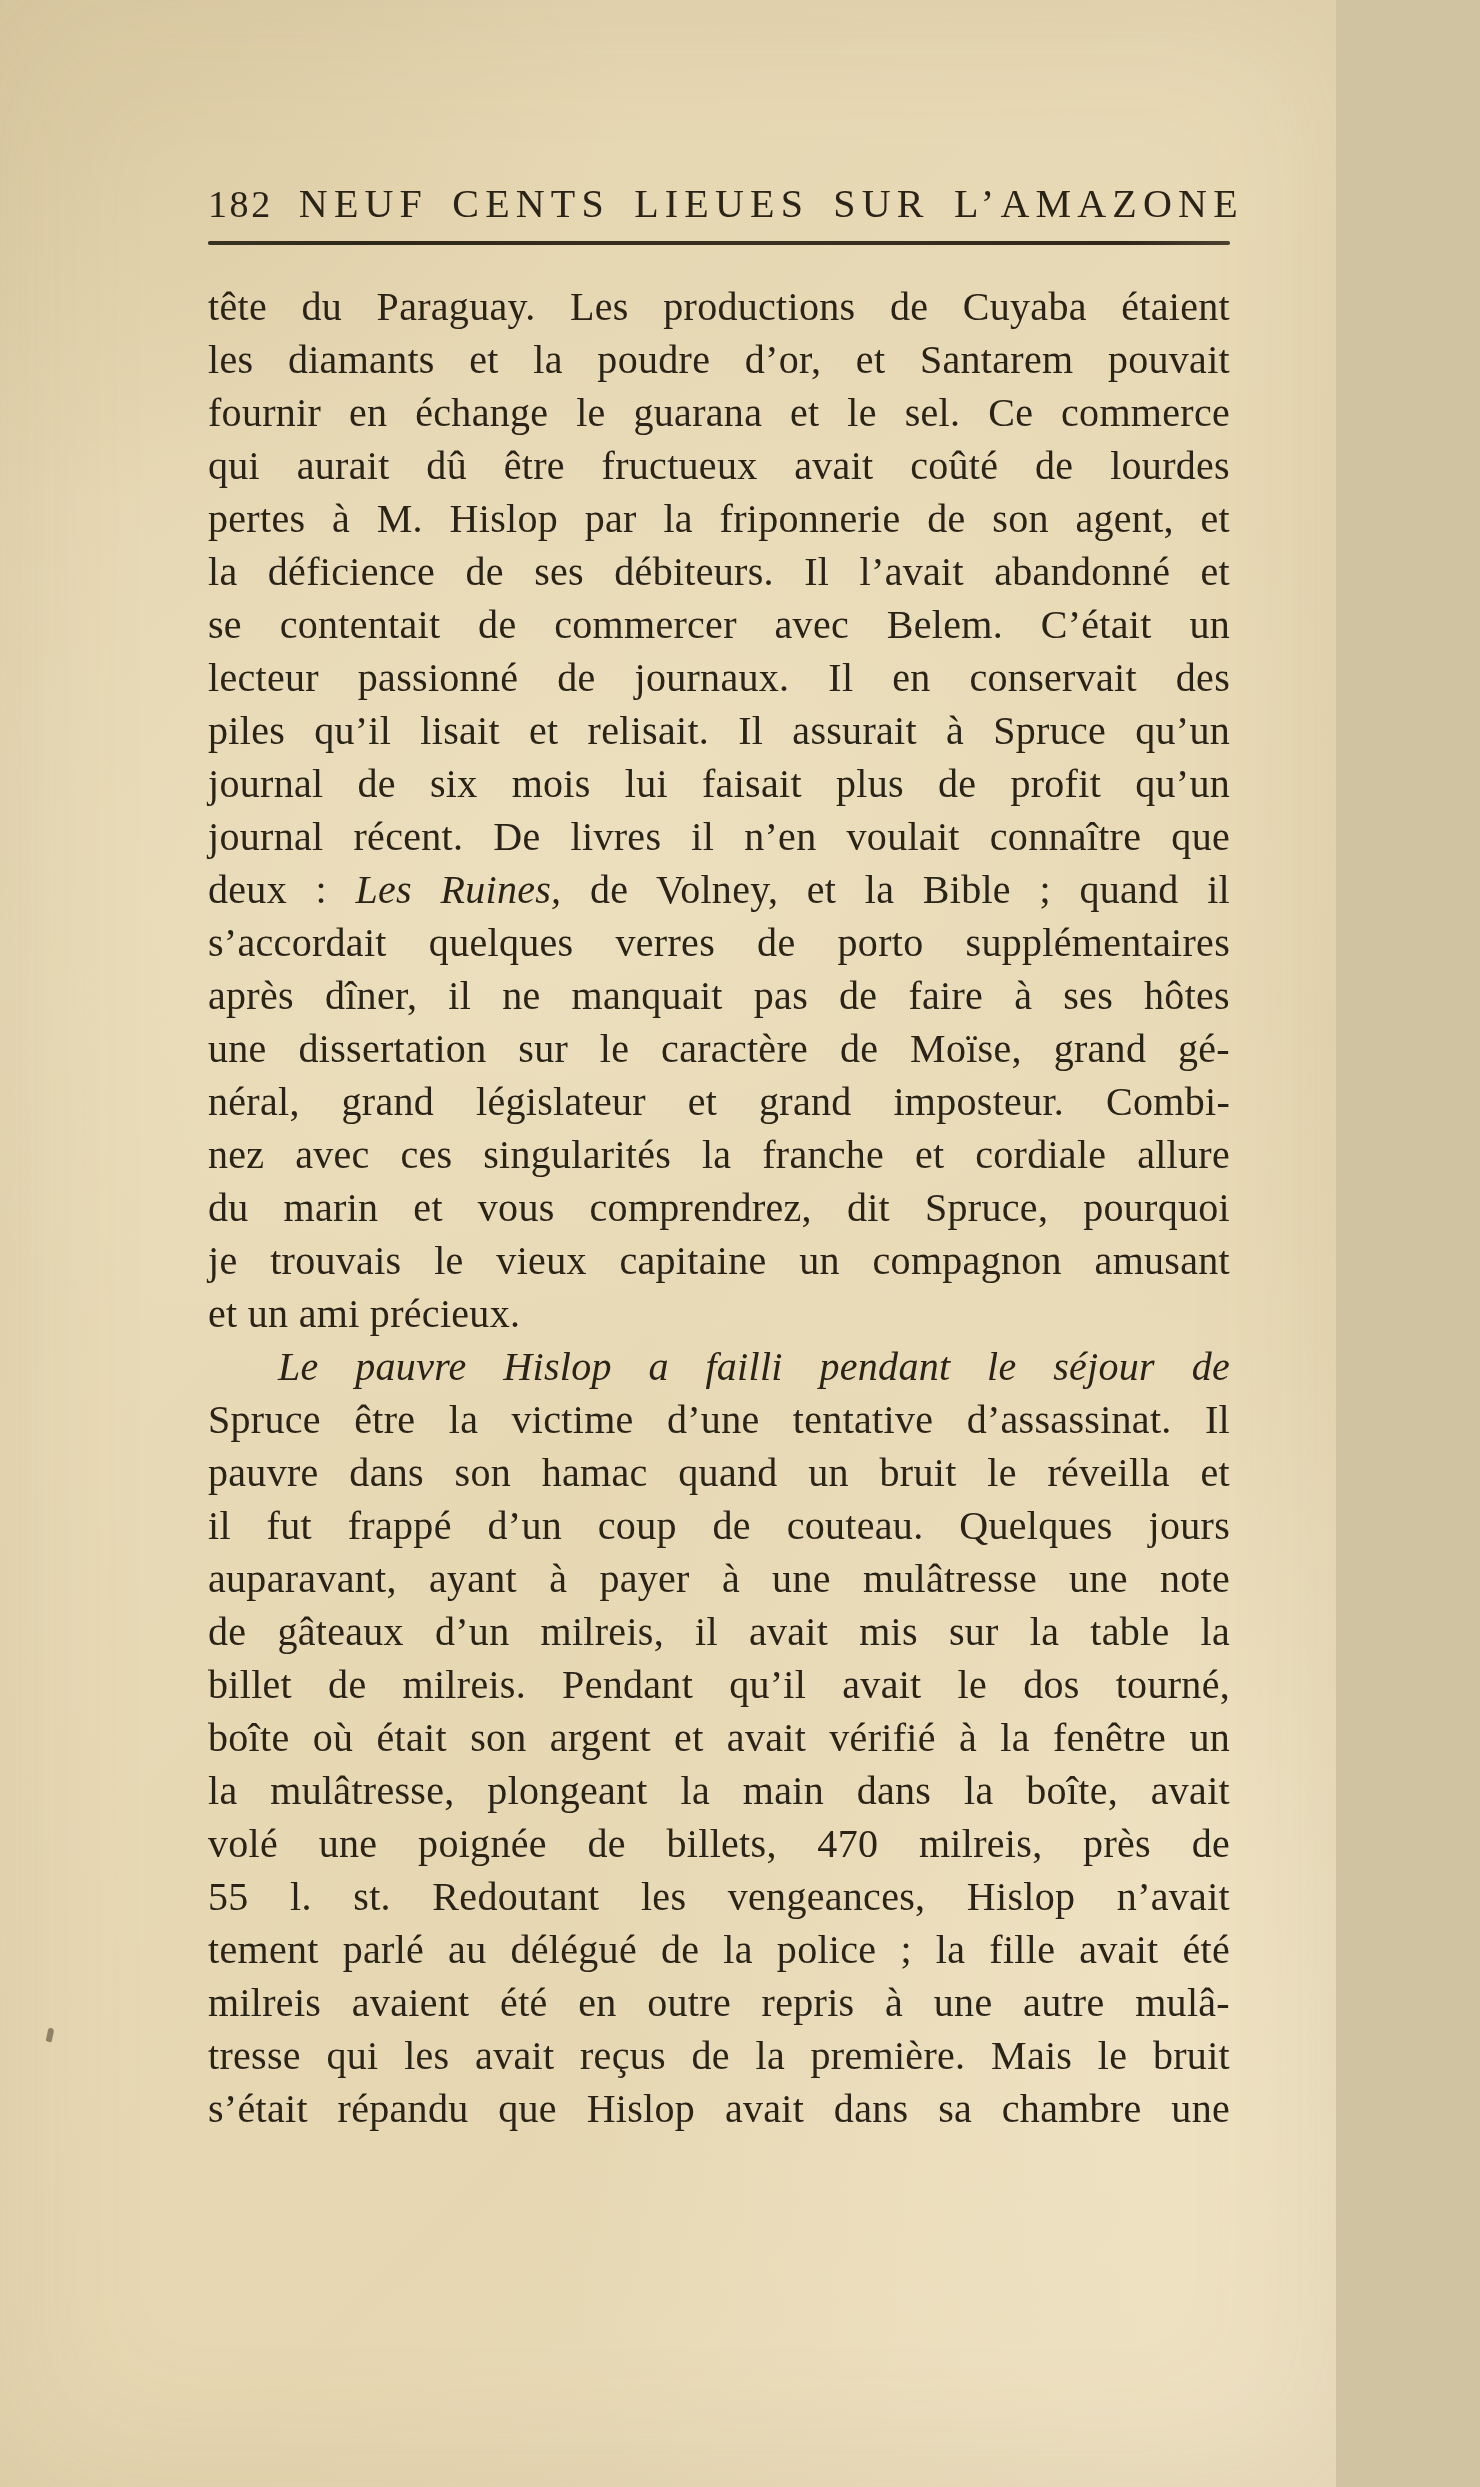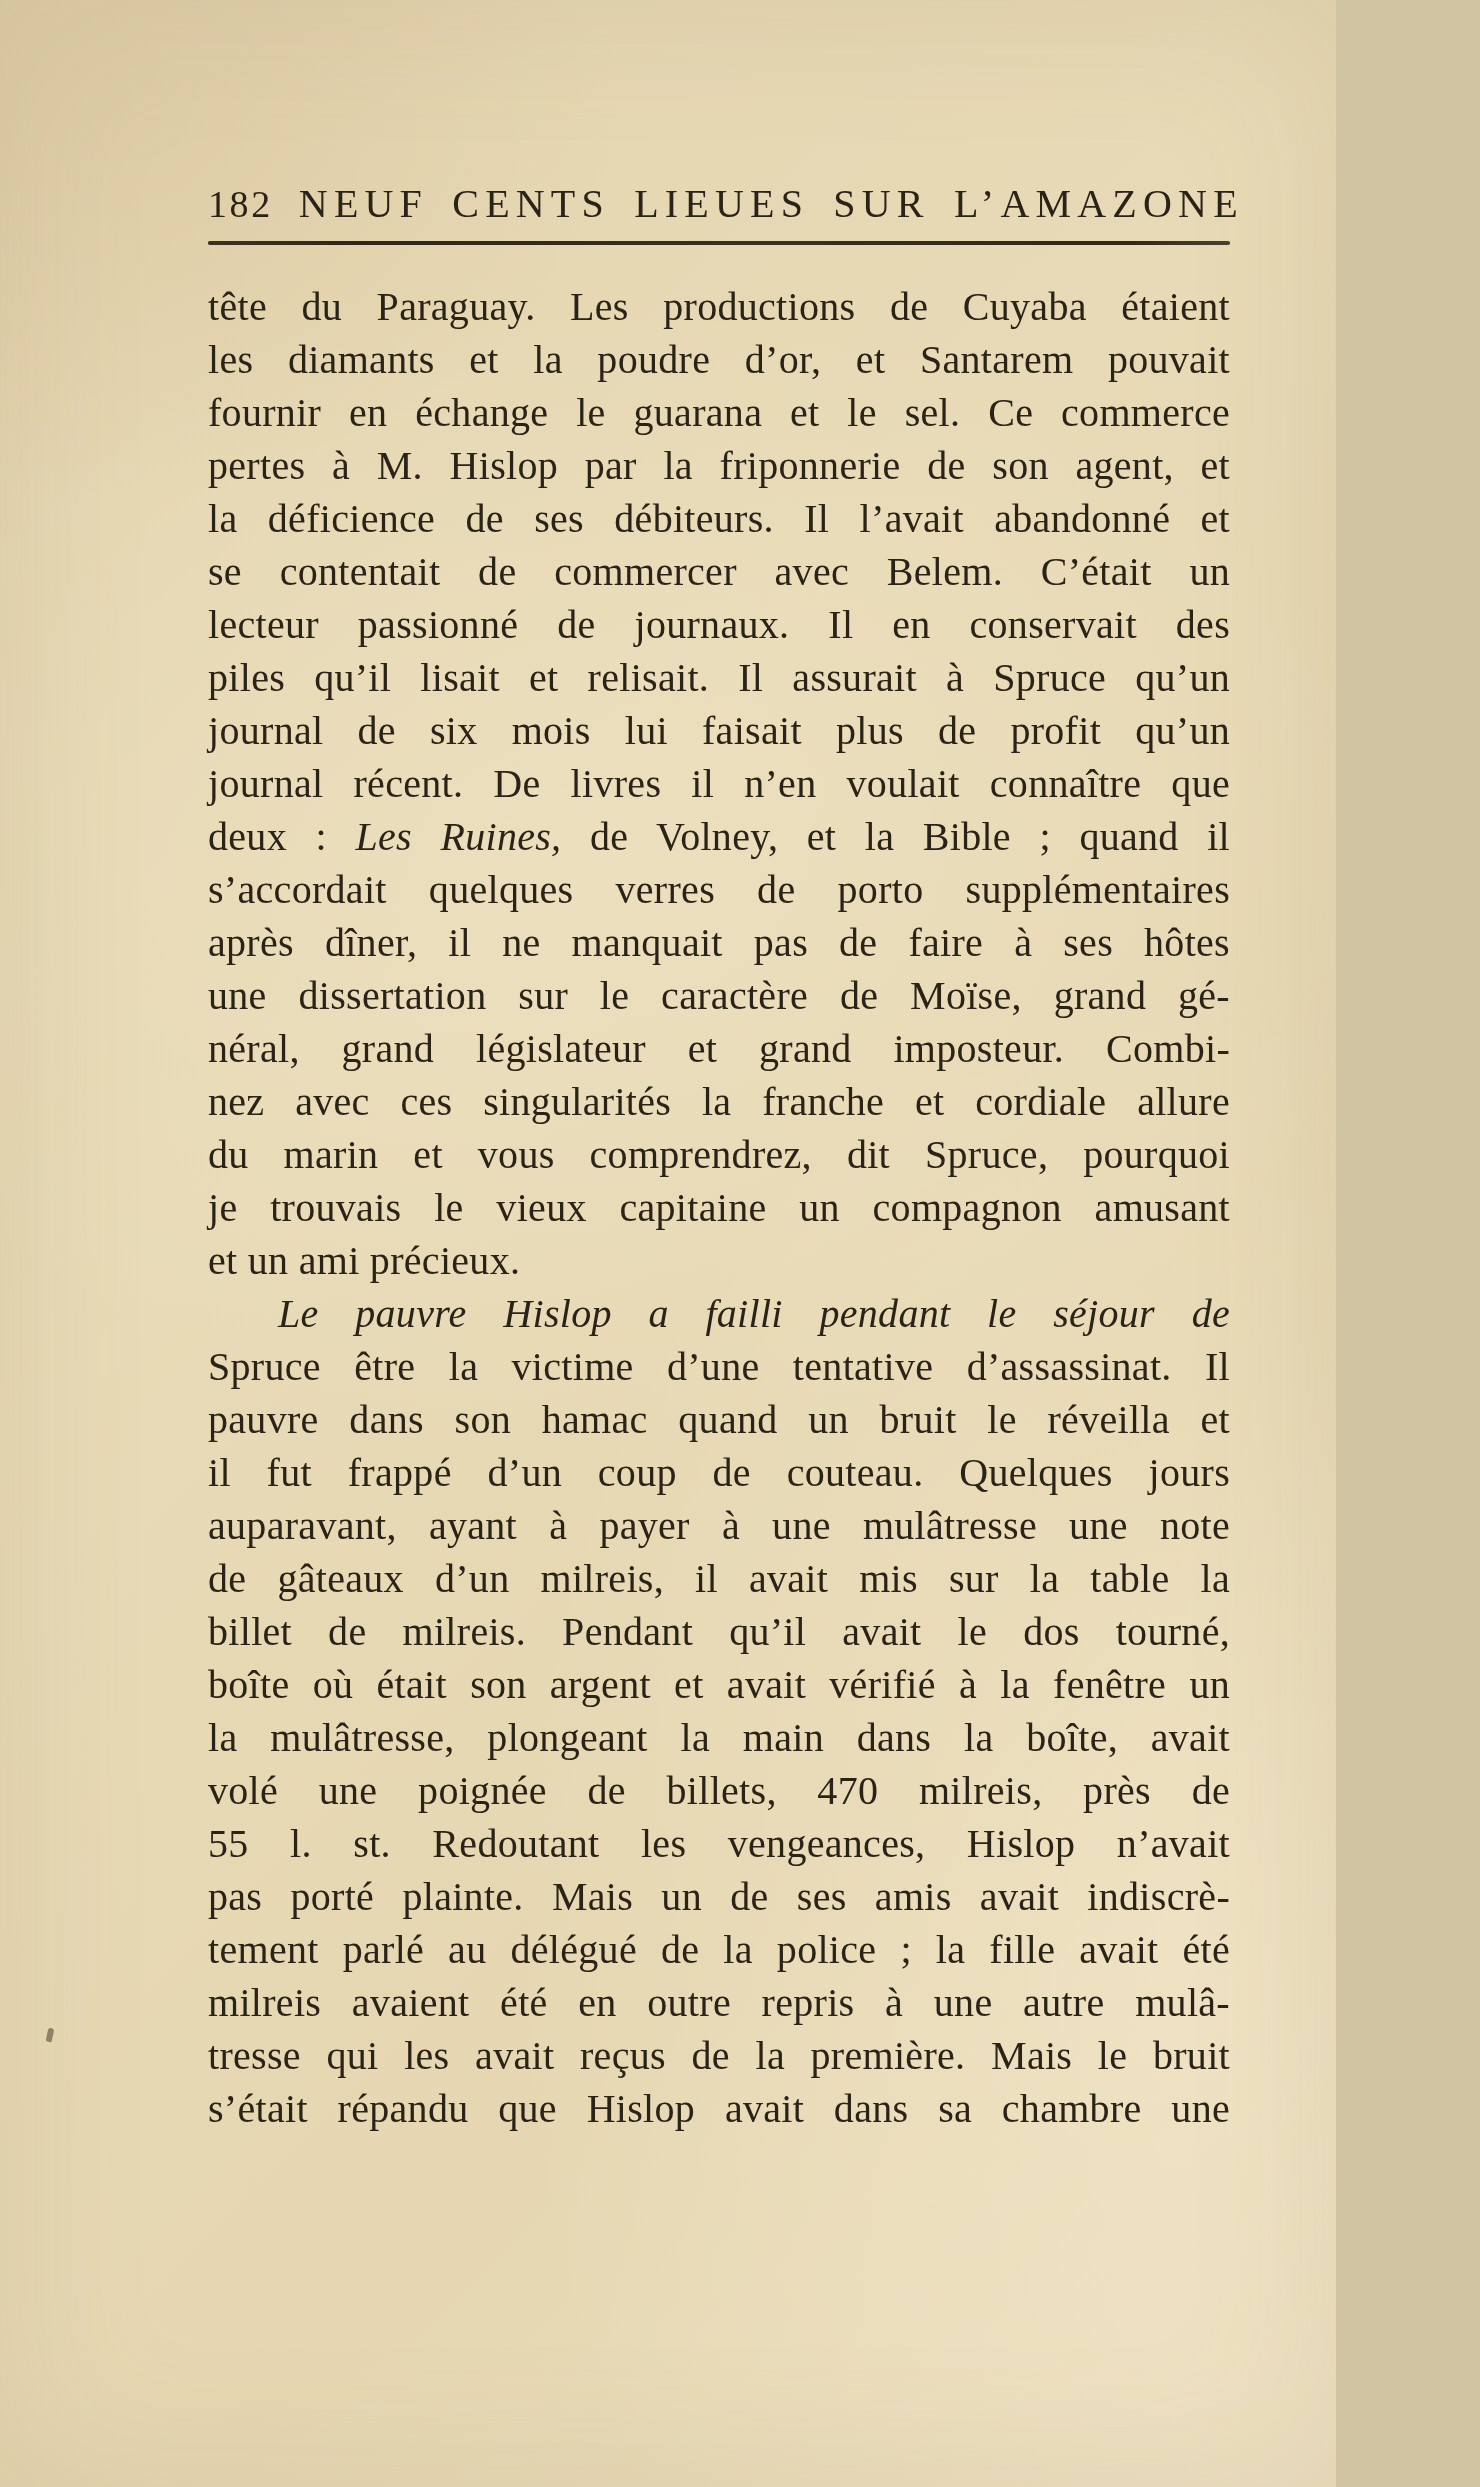--- a/index.html
+++ b/index.html
@@ -95,20 +95,21 @@
   <header class="running-head">
     <span class="page-number">182</span>
     <span class="running-title">NEUF CENTS LIEUES SUR L’AMAZONE</span>
   </header>
   <div class="head-rule"></div>
   <main class="text-block">
       <div class="paragraph">
         <div class="line"><span>tête du Paraguay. Les productions de Cuyaba étaient</span></div>
         <div class="line"><span>les diamants et la poudre d’or, et Santarem pouvait</span></div>
         <div class="line"><span>fournir en échange le guarana et le sel. Ce commerce</span></div>
+        <div class="line"><span>qui aurait dû être fructueux avait coûté de lourdes</span></div>
         <div class="line"><span>pertes à M. Hislop par la friponnerie de son agent, et</span></div>
         <div class="line"><span>la déficience de ses débiteurs. Il l’avait abandonné et</span></div>
         <div class="line"><span>se contentait de commercer avec Belem. C’était un</span></div>
         <div class="line"><span>lecteur passionné de journaux. Il en conservait des</span></div>
         <div class="line"><span>piles qu’il lisait et relisait. Il assurait à Spruce qu’un</span></div>
         <div class="line"><span>journal de six mois lui faisait plus de profit qu’un</span></div>
         <div class="line"><span>journal récent. De livres il n’en voulait connaître que</span></div>
         <div class="line"><span>deux : </span><span class="italic">Les Ruines,</span><span> de Volney, et la Bible ; quand il</span></div>
         <div class="line"><span>s’accordait quelques verres de porto supplémentaires</span></div>
         <div class="line"><span>après dîner, il ne manquait pas de faire à ses hôtes</span></div>
@@ -124,21 +125,20 @@
         <div class="line"><span>Spruce être la victime d’une tentative d’assassinat. Il</span></div>
         <div class="line"><span>pauvre dans son hamac quand un bruit le réveilla et</span></div>
         <div class="line"><span>il fut frappé d’un coup de couteau. Quelques jours</span></div>
         <div class="line"><span>auparavant, ayant à payer à une mulâtresse une note</span></div>
         <div class="line"><span>de gâteaux d’un milreis, il avait mis sur la table la</span></div>
         <div class="line"><span>billet de milreis. Pendant qu’il avait le dos tourné,</span></div>
         <div class="line"><span>boîte où était son argent et avait vérifié à la fenêtre un</span></div>
         <div class="line"><span>la mulâtresse, plongeant la main dans la boîte, avait</span></div>
         <div class="line"><span>volé une poignée de billets, 470 milreis, près de</span></div>
         <div class="line"><span>55 l. st. Redoutant les vengeances, Hislop n’avait</span></div>
-        <div class="line"><span>pas porté plainte. Mais un de ses amis avait indiscrè-</span></div>
         <div class="line"><span>tement parlé au délégué de la police ; la fille avait été</span></div>
         <div class="line"><span>milreis avaient été en outre repris à une autre mulâ-</span></div>
         <div class="line"><span>tresse qui les avait reçus de la première. Mais le bruit</span></div>
         <div class="line"><span>s’était répandu que Hislop avait dans sa chambre une</span></div>
       </div>
     </main>
 </div>
 
 
 </body></html>

